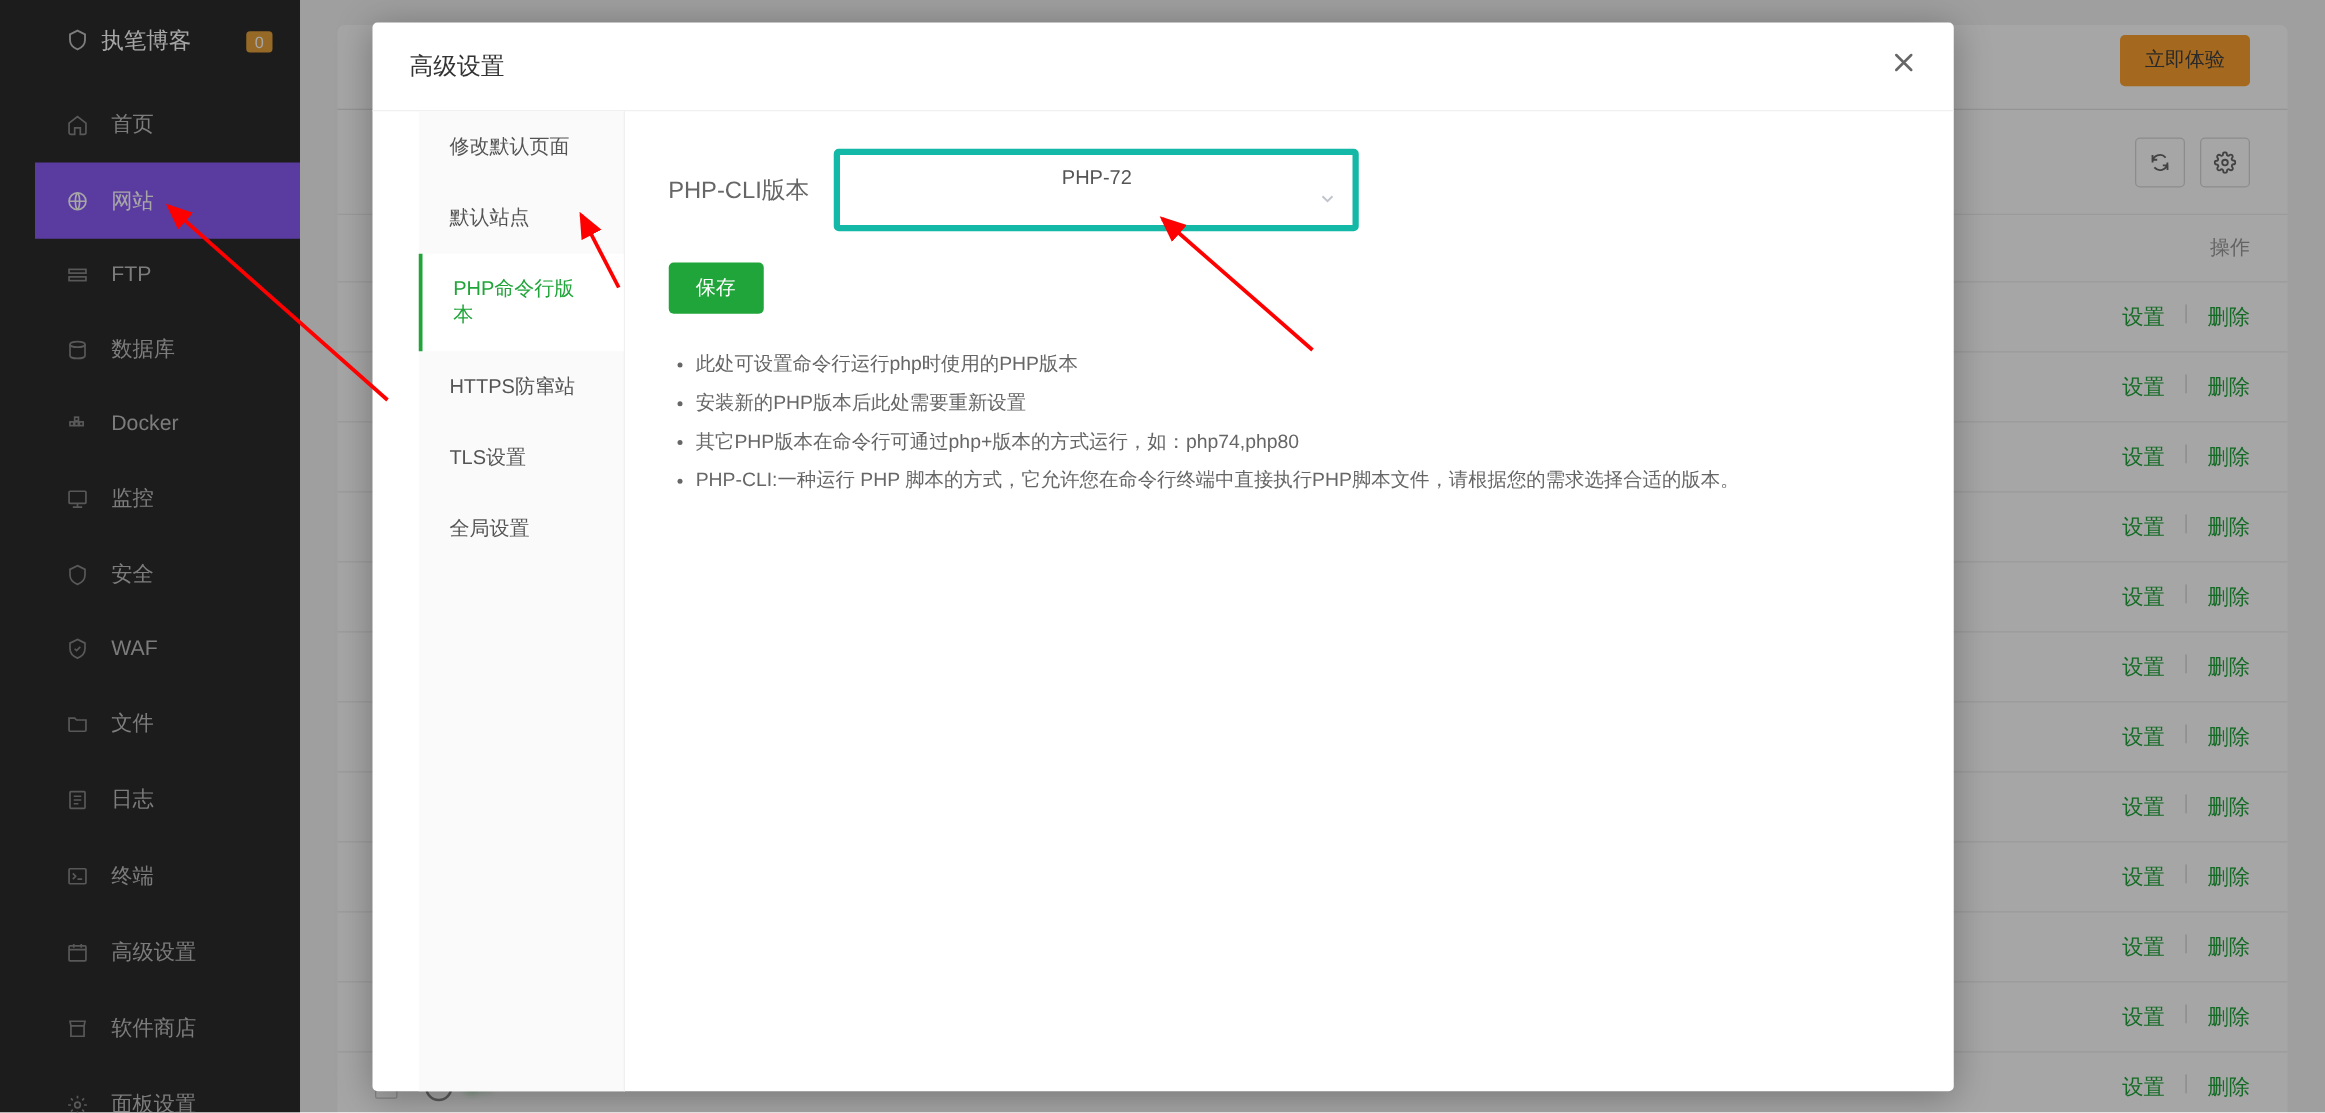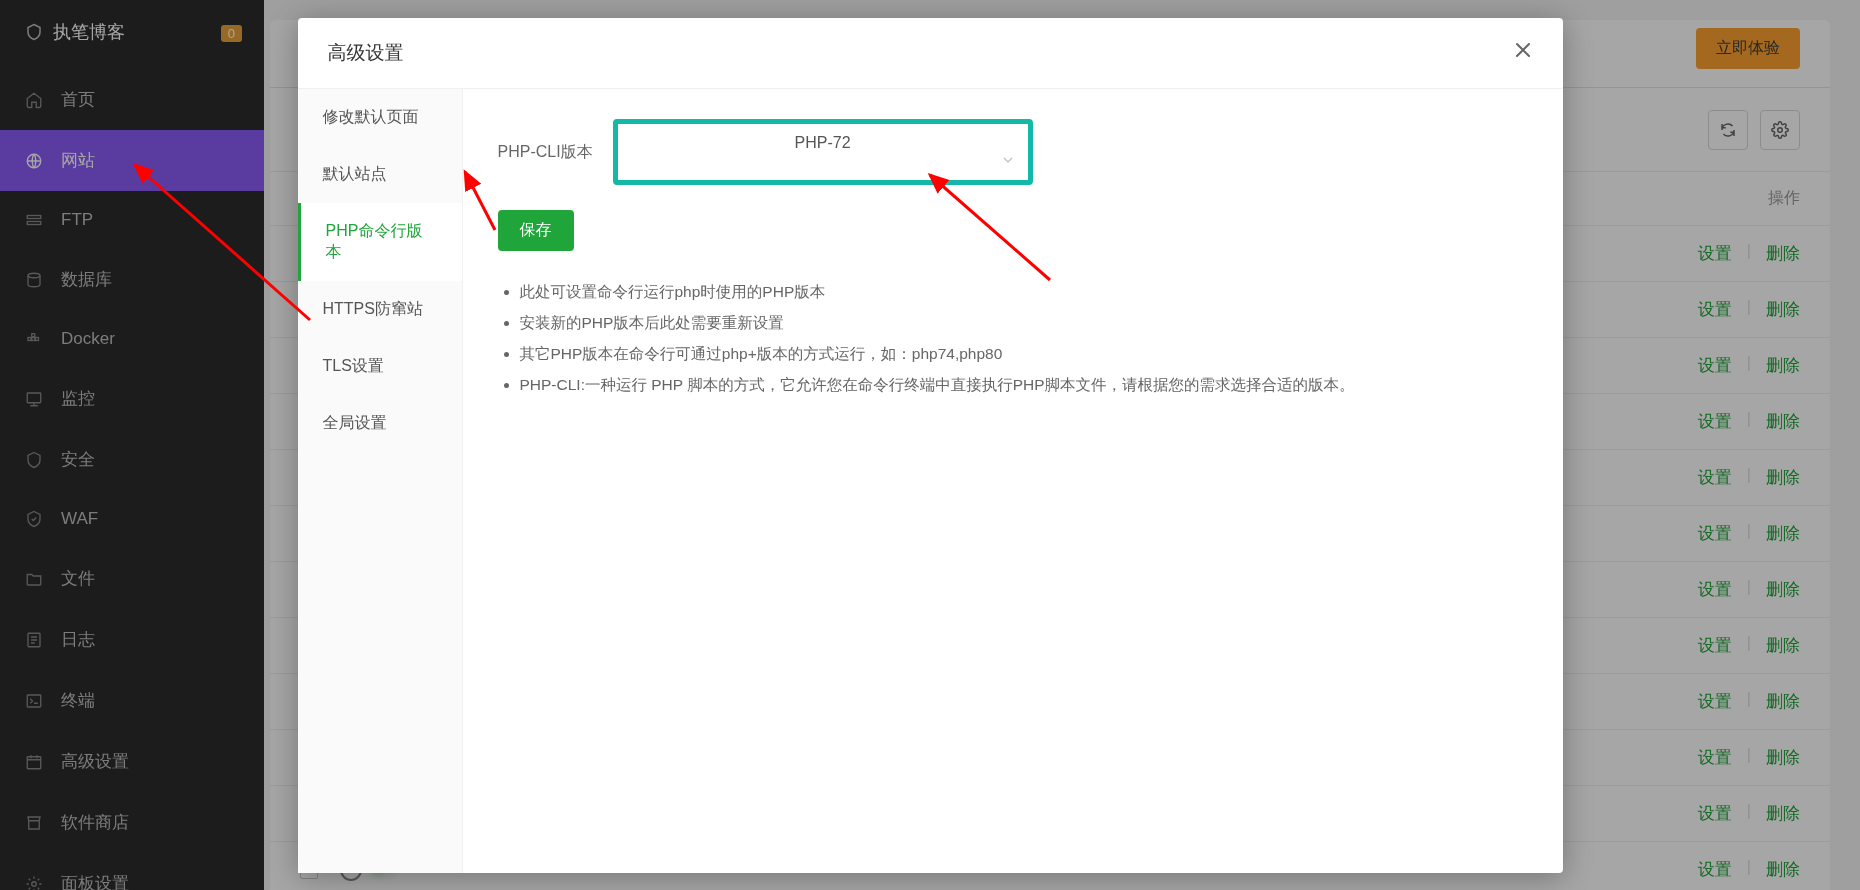--- a/index.html
+++ b/index.html
@@ -13,26 +13,27 @@
       height: 890px;
       overflow: hidden;
       position: relative;
       background: #f5f5f5;
     }
     
     .sidebar {
       position: absolute;
       left: 0;
       top: 0;
-      width: 264px;
+      width: 240px;
       height: 100%;
       background: #2b2b2b;
       color: #bfbfbf;
       display: flex;
       flex-direction: column;
+      padding-left: 28px;
     }
     .sidebar-header {
       display: flex;
       align-items: center;
       padding: 20px 25px 25px 25px;
       gap: 10px;
       position: relative;
     }
     .sidebar-header .badge {
       position: absolute;
@@ -217,20 +218,21 @@
     }
     .modal-close {
       margin-left: auto;
       cursor: pointer;
       font-size: 22px;
       color: #666;
     }
     .modal-body {
       display: flex;
       flex: 1;
+      padding-left: 37px;
     }
     .modal-sidebar {
       width: 165px;
       background: #fafafa;
       border-right: 1px solid #f0f0f0;
     }
     .modal-sidebar-item {
       padding: 18px 25px;
       font-size: 16px;
       color: #555;
@@ -246,21 +248,21 @@
       padding: 30px 35px;
     }
     .form-row {
       display: flex;
       align-items: center;
       gap: 20px;
       margin-bottom: 25px;
     }
     .form-label {
       color: #666;
-      font-size: 16px;
+      font-size: 19px;
     }
     .select-box {
       width: 420px;
       border: 5px solid #14b8a6;
       border-radius: 4px;
       padding: 10px 14px;
       display: flex;
       align-items: center;
       color: #555;
       cursor: pointer;

